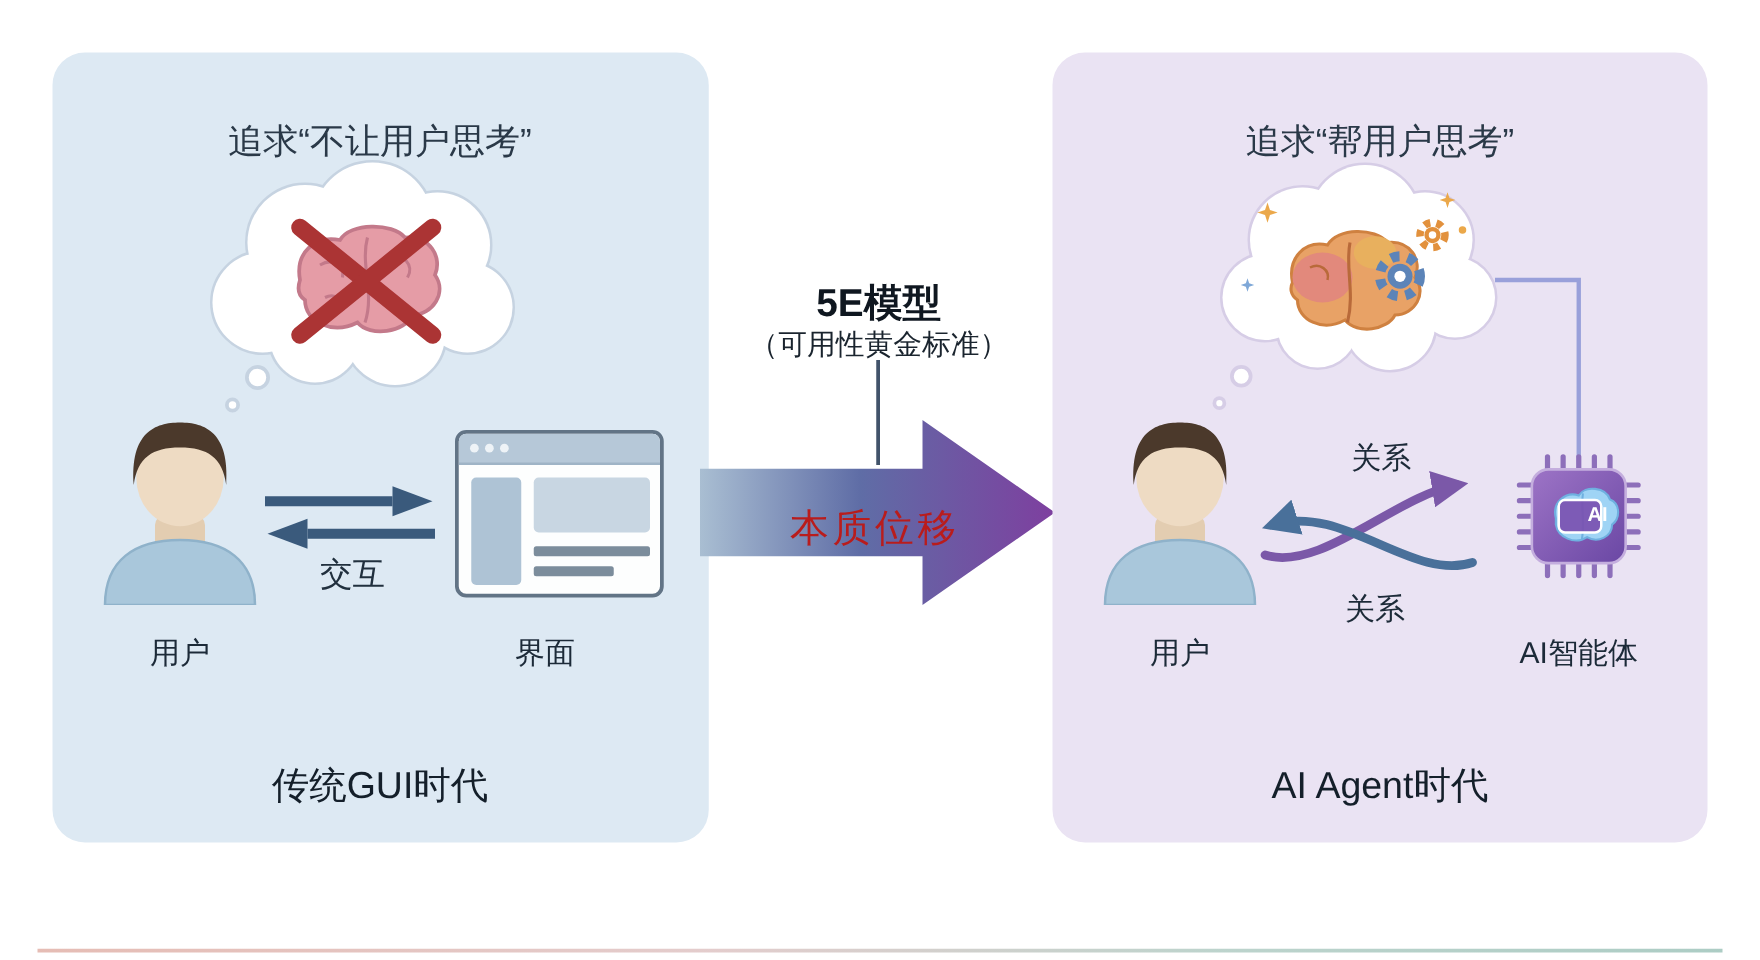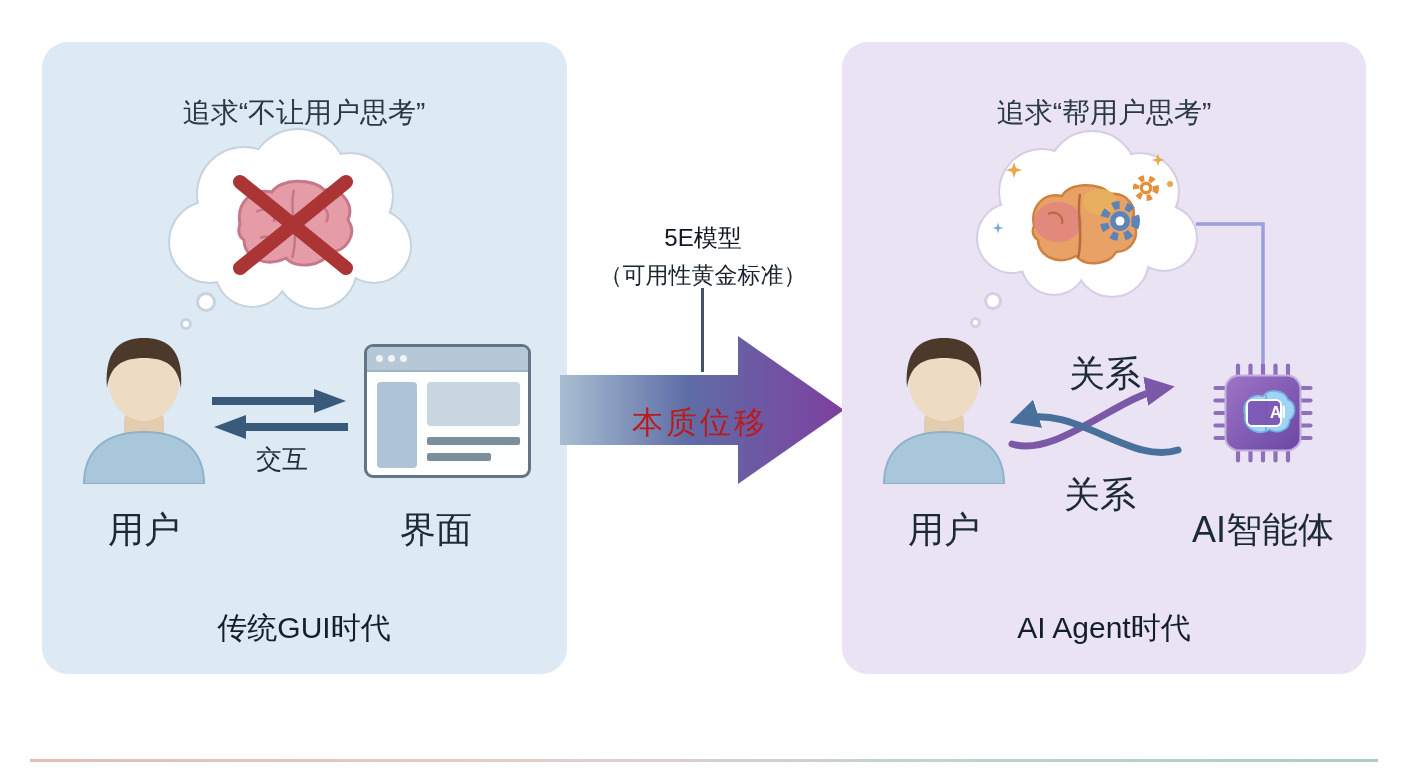--- a/index.html
+++ b/index.html
@@ -11,24 +11,24 @@
     overflow:hidden;
     color:#22303e;
   }
   .abs { position:absolute; }
   .panel { position:absolute; top:42px; height:632px; border-radius:26px; }
   .panel-left  { left:42px;  width:525px; background:#dde9f3; }
   .panel-right { left:842px; width:524px; background:#eae3f3; }
 
   .label { position:absolute; text-align:center;margin-top:10px; }
   .panel-title { font-size:28px; font-weight:500; color:#2a3948; }
-  .small-label { font-size:36px; font-weight:500; color:#1c2a38; }
+  .small-label { font-size:24px; font-weight:500; color:#1c2a38; }
   .mid-label   { font-size:26px; font-weight:500; color:#21303e; }
   .era-label   { font-size:30px; font-weight:400; color:#141f2a; }
-  .model-title { font-size:24px; font-weight:400; color:#0f1720; }
+  .model-title { font-size:31px; font-weight:700; color:#0f1720; }
   .model-sub   { font-size:23px; font-weight:500; color:#1a242e; }
   .arrow-text  { font-size:31px; font-weight:400; color:#b91c1c; letter-spacing:3px; }
 
   .vline { position:absolute; left:701px; top:288px; width:3px; height:84px; background:#41536a; }
 
   .bubble { position:absolute; background:#ffffff; border-radius:50%; }
   .bubble-blue   { border:3px solid #c6d3e1; }
   .bubble-purple { border:3px solid #d6cde6; }
 
   .browser { position:absolute; left:364px; top:344px; width:167px; height:134px;

